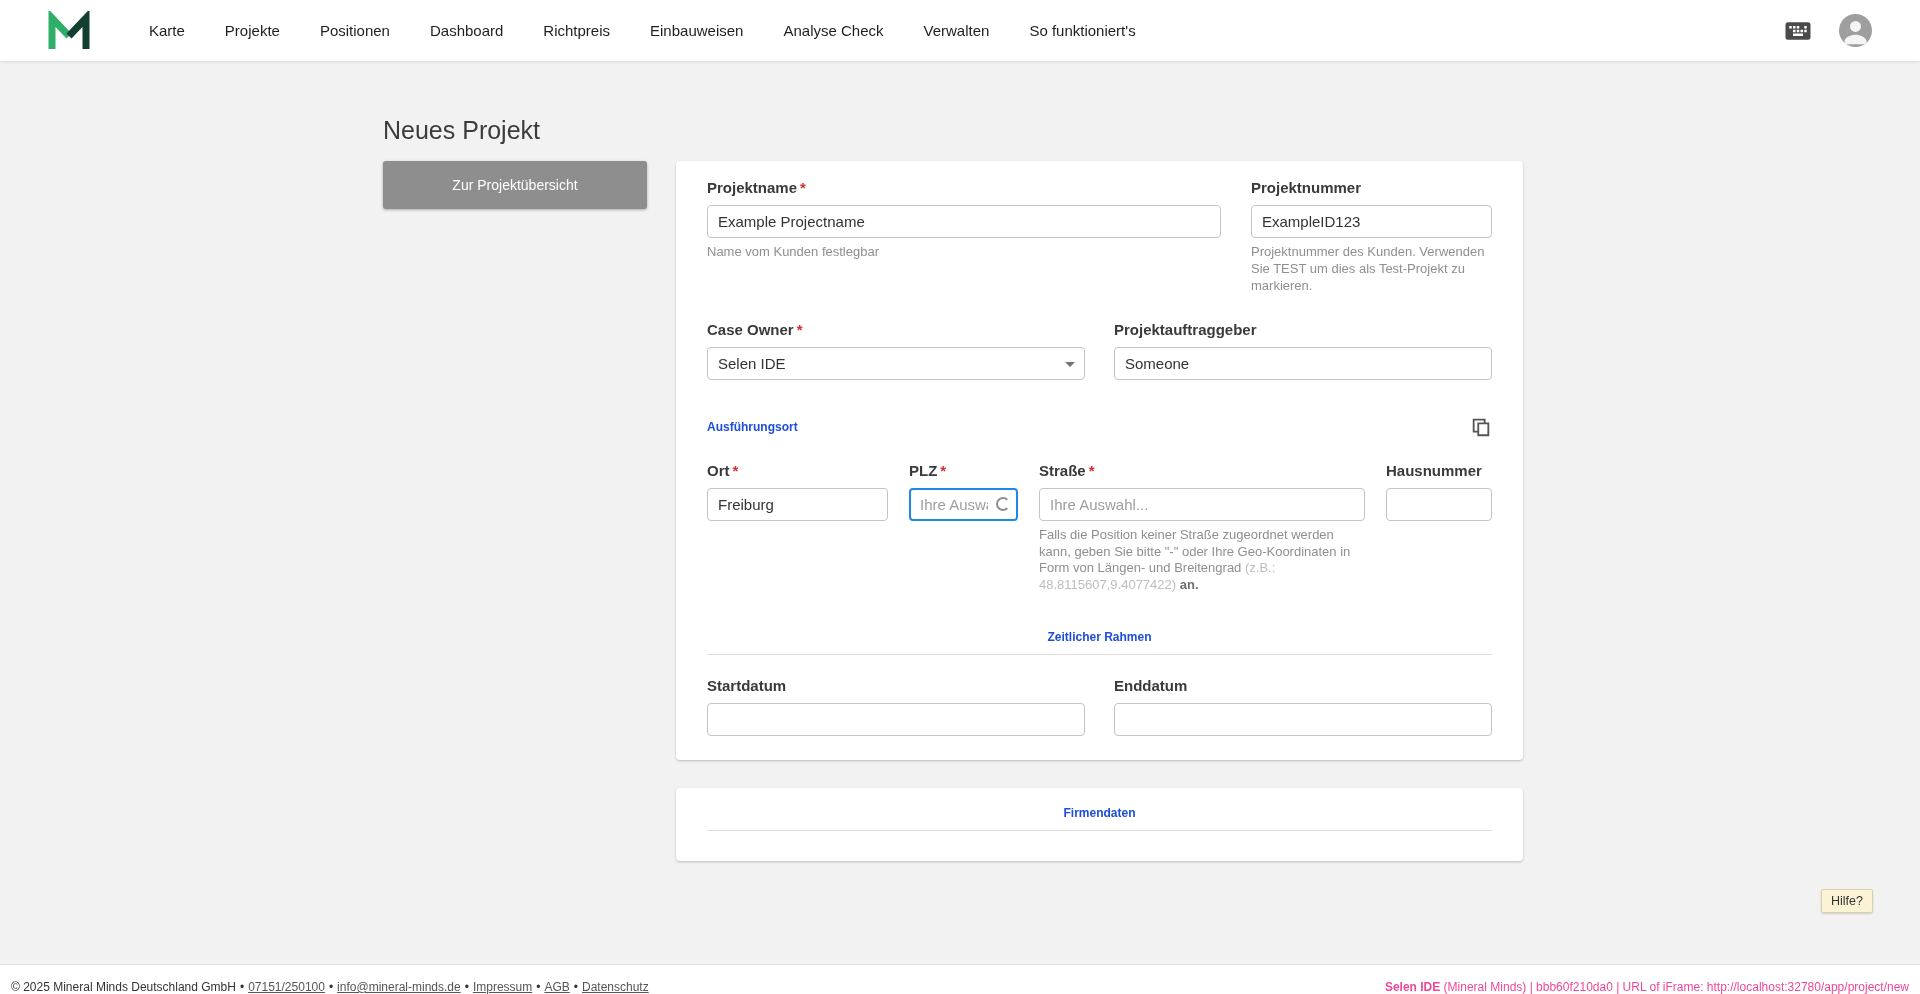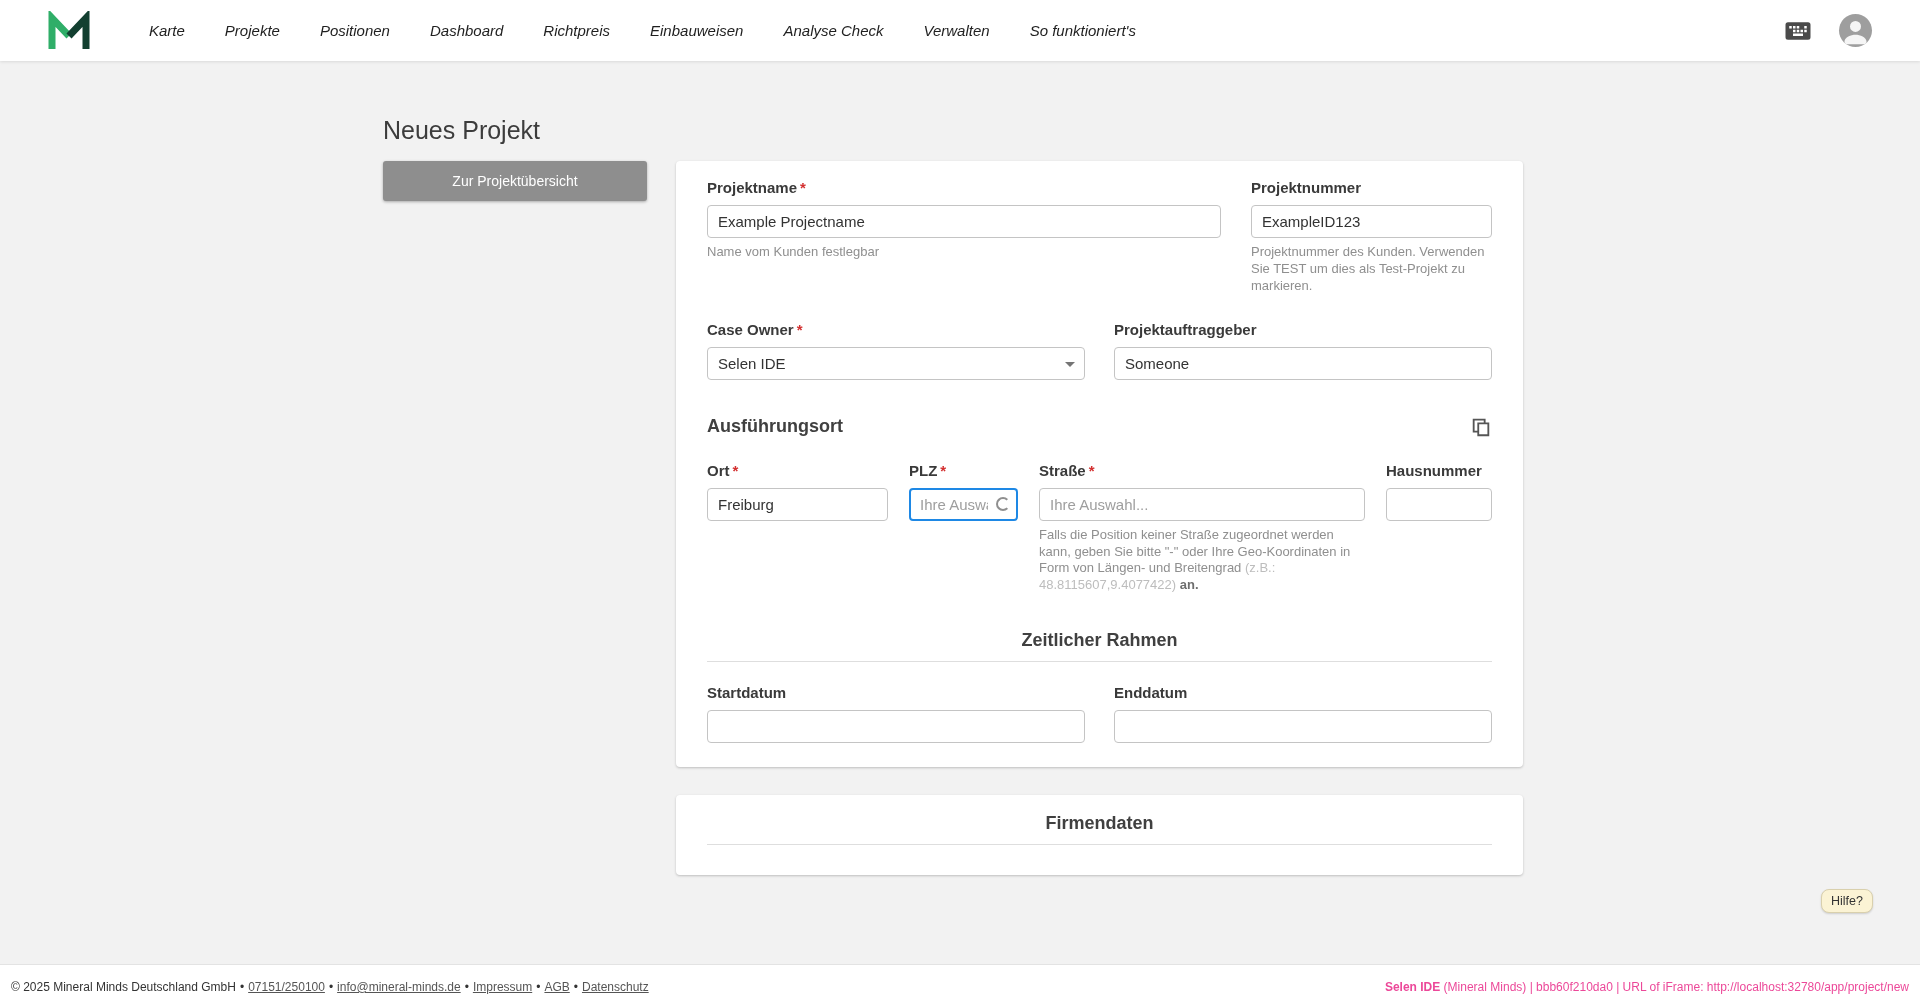--- a/index.html
+++ b/index.html
@@ -10,21 +10,21 @@
     background: #f2f2f2; color: #333;
     position: relative;
   }
 
   
   header {
     height: 61px; background: #fff; flex: none;
     display: flex; align-items: center;
     padding: 0 48px 0 47px;
     box-shadow: 0 1px 3px rgba(0,0,0,0.10);
-    position: relative; z-index: 5; font-style: italic;
+    position: relative; z-index: 5;
   }
   .logo { width: 46px; height: 42px; margin-right: 56px; cursor: pointer; display:flex; align-items:center; }
   nav { display: flex; align-items: center; gap: 40px; flex: 1; }
   .nav-item {
     font-size: 15px; color: #1f1f1f; text-decoration: none; cursor: pointer;
     white-space: nowrap;
   }
   .nav-right { display: flex; align-items: center; gap: 26px; }
   .kbd-icon { display: flex; cursor: pointer; }
   .avatar {
@@ -32,21 +32,21 @@
     display: flex; align-items: center; justify-content: center; cursor: pointer; overflow: hidden;
   }
 
   
   main { flex: 1; position: relative; overflow: hidden; }
   .page-inner { margin-left: 383px; width: 1140px; padding-top: 55px; }
   h1.page-title { font-size: 25px; font-weight: 500; color: #3c3c3c; margin-bottom: 16px; }
   .page-row { display: flex; gap: 29px; align-items: flex-start; }
   .left-col { width: 264px; flex: none; }
   .back-btn {
-    width: 100%; height: 40px; background: #8e8e8e; color: #fff; border: none;
+    width: 100%; height: 48px; background: #8e8e8e; color: #fff; border: none;
     border-radius: 3px; font-size: 14px; font-family: inherit; cursor: pointer;
     box-shadow: 0 1px 3px rgba(0,0,0,0.3);
   }
   .cards { flex: 1; }
   .card {
     background: #fff; border-radius: 4px;
     box-shadow: 0 1px 3px rgba(0,0,0,0.12), 0 1px 2px rgba(0,0,0,0.10);
     padding: 18px 31px 24px;
   }
   .card + .card { margin-top: 28px; }
@@ -75,39 +75,39 @@
     padding: 0 26px 0 10px; font-size: 15px; color: #333; background: #fff;
     display: flex; align-items: center; cursor: pointer;
   }
   .caret {
     position: absolute; right: 9px; top: 14px;
     width: 0; height: 0; border-left: 5px solid transparent; border-right: 5px solid transparent;
     border-top: 5px solid #757575;
   }
 
   .section-head { display: flex; align-items: center; justify-content: space-between; margin-bottom: 24px; }
-  .section-title { font-size: 18px; font-weight: 700; color: #404040; }
+  .section-title { font-size: 12px; font-weight: 700; color: #1d4ed8; }
   .section-title.ruled { border-bottom: 1px solid #dedede; padding-bottom: 10px; margin-bottom: 22px; text-align: center; }
   .copy-btn { background: none; border: none; cursor: pointer; display: flex; padding: 0; }
 
   .plz-wrap { position: relative; }
   .spinner {
     position: absolute; right: 8px; top: 9px; width: 14px; height: 14px;
     border: 2px solid #8f8f8f; border-right-color: transparent; border-radius: 50%;
     animation: spin 1s linear infinite;
   }
   @keyframes spin { to { transform: rotate(360deg); } }
   .addr-helper { grid-column: 3; }
 
   .mt-section { margin-top: 36px; }
 
   
   .help-btn {
     position: absolute; right: 47px; bottom: 81px; height: 24px; padding: 0 9px;
-    background: #fbf3d4; border: 1px solid #d9d0ad; border-radius: 8px;
+    background: #fbf3d4; border: 1px solid #d9d0ad; border-radius: 2px;
     font-size: 12.5px; font-family: inherit; color: #333; cursor: pointer;
     box-shadow: 0 1px 2px rgba(0,0,0,0.15);
   }
 
   
   footer {
     height: 30px; background: #fff; border-top: 1px solid #e3e3e3; flex: none;
     display: flex; align-items: flex-end; justify-content: space-between;
     padding: 0 11px; font-size: 12px; color: #333;
   }

